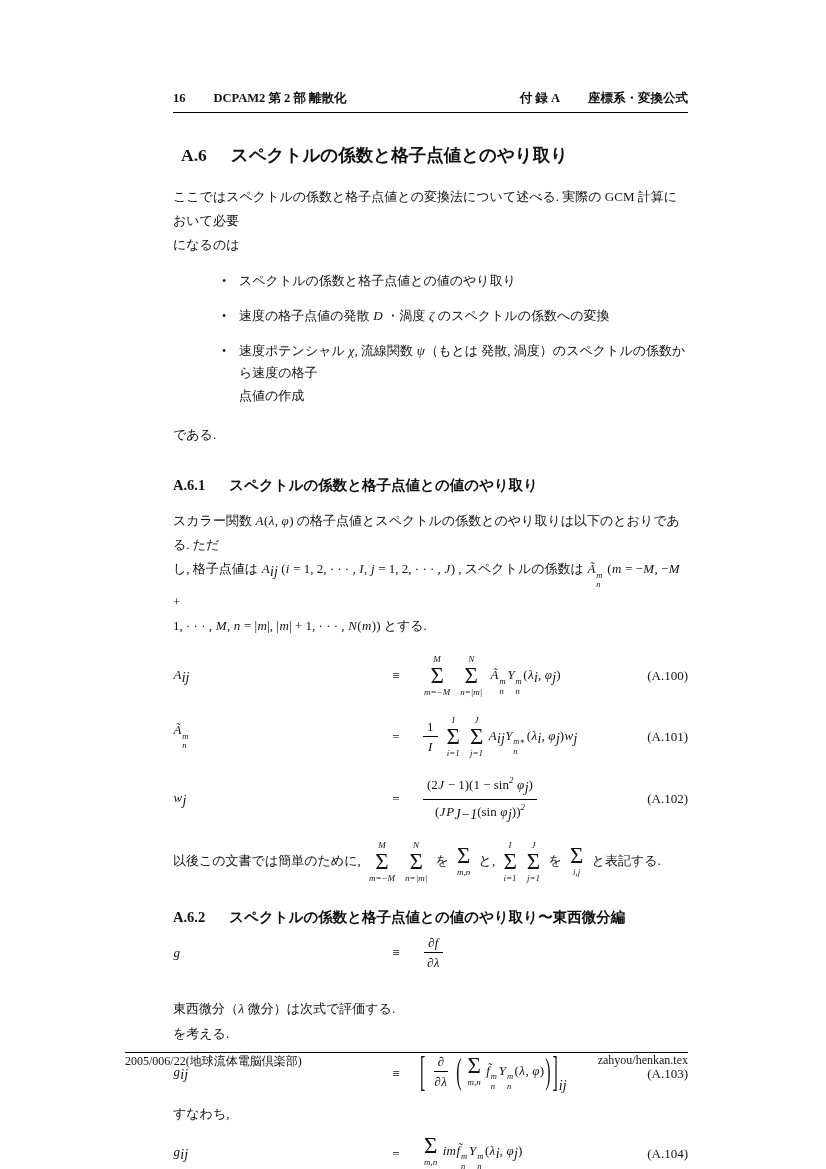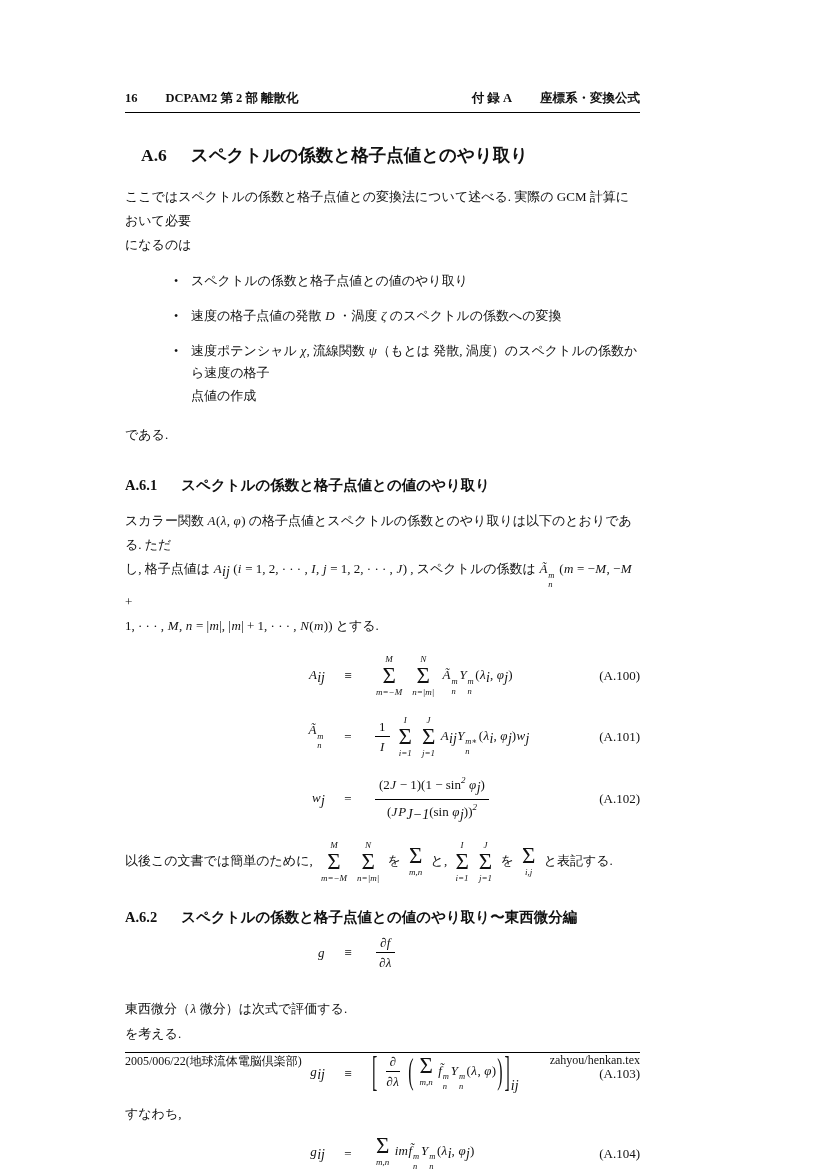--- a/index.html
+++ b/index.html
@@ -1,24 +1,24 @@
 <!DOCTYPE html>
 <html><head>
 <meta charset="utf-8">
 <style>
   html,body{margin:0;padding:0;background:#fff;}
   .page{position:relative;width:744px;height:1169px;background:#fff;color:#111;
-        font-family:"Liberation Serif","DejaVu Serif",serif;font-size:13px;overflow:hidden;}
+        font-family:"Liberation Serif","DejaVu Serif",serif;font-size:13px;overflow:hidden;padding-left:48px;}
   .content{padding:90px 104px 0 125px;}
   
   .running-head{display:flex;justify-content:space-between;align-items:baseline;font-weight:bold;font-size:12.5px;}
   .rh-gap{margin-left:28px;font-weight:bold;}
   .head-rule{border-top:1.2px solid #000;margin-top:5px;}
   
-  .h-a6{font-size:17.5px;font-weight:bold;margin:30px 0 0 16px;}
+  .h-a6{font-size:17.5px;font-weight:bold;margin:30px 0 0 8px;}
   .h-sub{font-size:14.5px;font-weight:bold;margin:30px 0 0 0;}
   .h-title{margin-left:24px;}
   
   .para{margin:18px 0 0 0;line-height:1.85;}
   .plain{margin:16px 0 0 0;line-height:1.8;}
   ul.bullets{margin:12px 0 0 0;padding-left:66px;list-style:none;}
   ul.bullets li{margin:13px 0;line-height:1.7;position:relative;}
   ul.bullets li .dot{position:absolute;left:-17px;top:1px;font-size:12px;}
   
   .mi{font-style:italic;padding:0 .4px;}
@@ -32,21 +32,21 @@
        margin:0 5px;line-height:1;}
   .sum .lim{font-size:9px;font-style:italic;line-height:1.25;white-space:nowrap;}
   .sum .sigma{font-size:23px;line-height:.95;font-style:normal;}
   .frac{display:inline-flex;flex-direction:column;align-items:center;vertical-align:middle;margin:0 4px;}
   .frac .num{padding:0 4px 2px;border-bottom:1px solid #000;line-height:1.2;white-space:nowrap;}
   .frac .den{padding:2px 4px 0;line-height:1.2;white-space:nowrap;}
   .big{display:inline-block;vertical-align:middle;font-size:16px;padding:0 1px;}
   .sp{display:inline-block;}
   
   .eqrow{display:flex;align-items:center;margin:16px 0;}
-  .eqlhs{flex:0 0 200px;text-align:right;font-family:Liberation Serif, serif;}
+  .eqlhs{flex:0 0 200px;text-align:left;font-family:Liberation Serif, serif;}
   .eqrel{flex:0 0 46px;text-align:center;}
   .eqrhs{flex:1;text-align:left;}
   .eqtag{flex:0 0 62px;text-align:right;font-style:normal;}
   
   .footnote-rule{width:240px;border-top:1px solid #000;margin:16px 0 7px 0;}
   .footnote-text{font-size:11px;margin-left:34px;}
   .footer{position:absolute;left:125px;right:104px;top:1052px;}
   .footer-rule{border-top:.8px solid #000;}
   .footer-row{display:flex;justify-content:space-between;font-size:12px;}
 </style>

